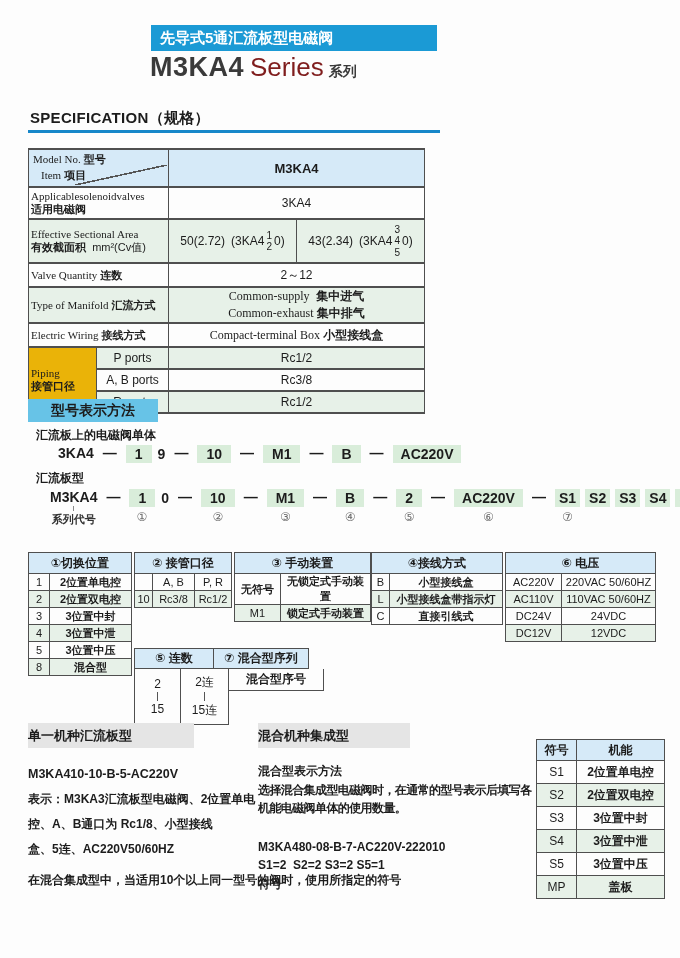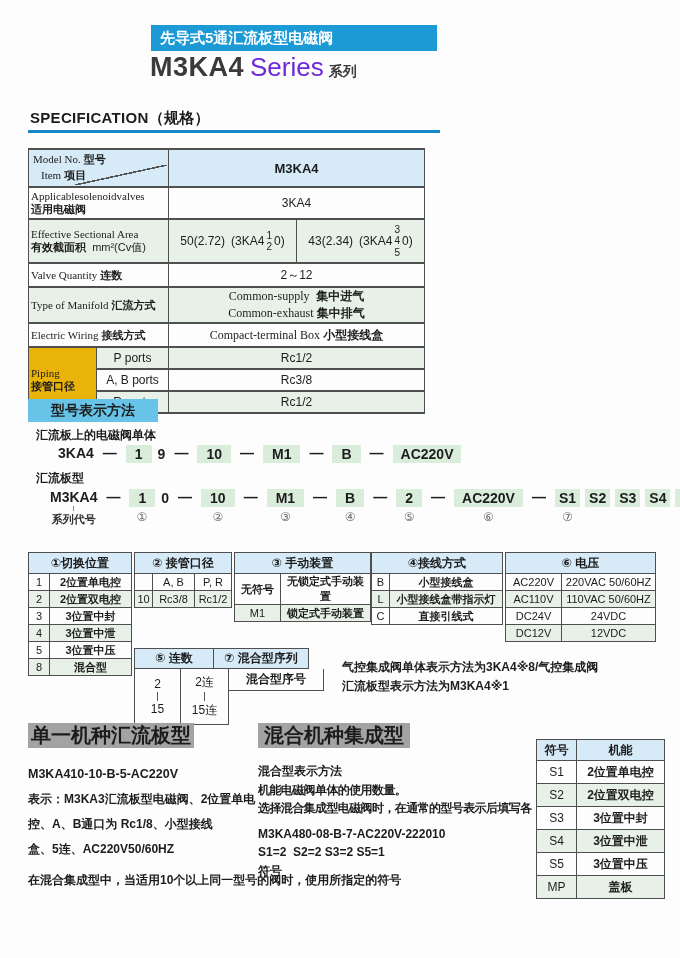--- a/index.html
+++ b/index.html
@@ -4,21 +4,21 @@
 <style>
   html,body{margin:0;padding:0;background:#ffffff;}
   .page{position:relative;width:680px;height:958px;background:#fdfdfd;overflow:hidden;
         font-family:"Liberation Sans","DejaVu Sans",sans-serif;color:#1c1c1c;}
 
   
   .banner{position:absolute;left:151px;top:25px;width:286px;height:26px;background:#1b9ad5;
           color:#fff;font-size:15px;font-weight:bold;line-height:26px;padding-left:9px;box-sizing:border-box;}
   .title{position:absolute;left:150px;top:52px;white-space:nowrap;}
   .t-model{font-size:27px;font-weight:bold;color:#3a3a3a;letter-spacing:.5px;}
-  .t-series{font-size:26px;color:#6d28d9;margin-left:6px;}
+  .t-series{font-size:26px;color:#7f1d1d;margin-left:6px;}
   .t-cn{font-size:14px;font-weight:bold;color:#3a3a3a;margin-left:5px;}
   .spec-head{position:absolute;left:30px;top:109px;font-size:15px;font-weight:bold;letter-spacing:.3px;}
   .spec-rule{position:absolute;left:28px;top:130px;width:412px;height:3px;background:#1787c9;}
 
   
   table{border-collapse:collapse;table-layout:fixed;}
   .spec{position:absolute;left:28px;top:148px;width:396px;font-size:11px;}
   .spec td{border-left:1px solid #4f4f4f;border-right:1px solid #4f4f4f;
            border-top:2px solid #4f4f4f;border-bottom:2px solid #4f4f4f;padding:0 2px;}
   .bgb{background:#d6eaf8;}  .bgg{background:#e7f1e8;}
@@ -66,28 +66,28 @@
   .t57 .hc+.hc{border-left:none;}
   .t57 .bc{box-sizing:border-box;border:1px solid #4f4f4f;border-top:none;display:flex;flex-direction:column;
            align-items:center;justify-content:center;gap:1px;}
   .t57 .c1{width:47px;height:56px;}
   .t57 .c2{width:48px;height:56px;border-left:none;}
   .t57 .c3{width:95px;height:22px;border-left:none;font-weight:bold;}
   .vbar{width:1px;height:9px;background:#555;}
   .code-note{position:absolute;left:342px;top:658px;font-size:12px;font-weight:bold;line-height:19px;white-space:nowrap;}
 
   
-  .sec-lt{position:absolute;height:25px;background:#a3a3a3;font-size:20px;font-weight:bold;
-          text-align:center;line-height:25px;}
+  .sec-lt{position:absolute;height:25px;background:#e5e5e5;font-size:13px;font-weight:bold;
+          line-height:25px;}
   .blk{position:absolute;font-size:12px;font-weight:bold;white-space:nowrap;}
   .blk-single{left:28px;top:762px;line-height:25px;}
   .blk-single .mdl{font-size:12.5px;}
   .blk-mixed{left:258px;top:762px;line-height:18.5px;}
   .blk-mixed .tight{letter-spacing:-.6px;}
-  .blk-mixed .mt{margin-top:7px;}
+  .blk-mixed .mt{margin-top:20px;}
   .pre{white-space:pre;}
   .sym{left:536px;top:739px;width:128px;font-size:12px;}
   .sym td{height:22px;}
   .bottom-note{position:absolute;left:28px;top:872px;font-size:12px;font-weight:bold;white-space:nowrap;}
   .qty{left:88px;top:896px;width:216px;font-size:12px;}
   .qty td{height:22px;}
   .qty .code{font-weight:normal;}
 </style>
 </head>
 <body>
@@ -404,39 +404,35 @@
         </div>
       <div class="bc c2">
           <span>2连</span>
           <span class="vbar"></span>
           <span>15连</span>
         </div>
       <div class="bc c3">混合型序号</div>
     </div>
   </div>
 
-  <div class="code-note">
-    <div>气控集成阀单体表示方法为3KA4※8/气控集成阀</div>
-    <div>汇流板型表示方法为M3KA4※1</div>
-  </div>
 
   <div class="sec-lt" style="left:28px;top:723px;width:166px">单一机种汇流板型</div>
   <div class="sec-lt" style="left:258px;top:723px;width:152px">混合机种集成型</div>
 
   <div class="blk blk-single">
     <div class="mdl">M3KA410-10-B-5-AC220V</div>
     <div>表示：M3KA3汇流板型电磁阀、2位置单电</div>
     <div>控、A、B通口为 Rc1/8、小型接线</div>
     <div>盒、5连、AC220V50/60HZ</div>
   </div>
 
   <div class="blk blk-mixed">
     <div>混合型表示方法</div>
+    <div class="tight">选择混合集成型电磁阀时，在通常的型号表示后填写各</div>
     <div class="tight">机能电磁阀单体的使用数量。</div>
-    <div class="tight">选择混合集成型电磁阀时，在通常的型号表示后填写各</div>
     <div class="mt">M3KA480-08-B-7-AC220V-222010</div>
     <div class="pre">S1=2  S2=2 S3=2 S5=1</div>
     <div>符号</div>
   </div>
 
   <table class="ct sym">
     <colgroup>
         <col style="width:40px">
         <col style="width:88px">
       </colgroup>

